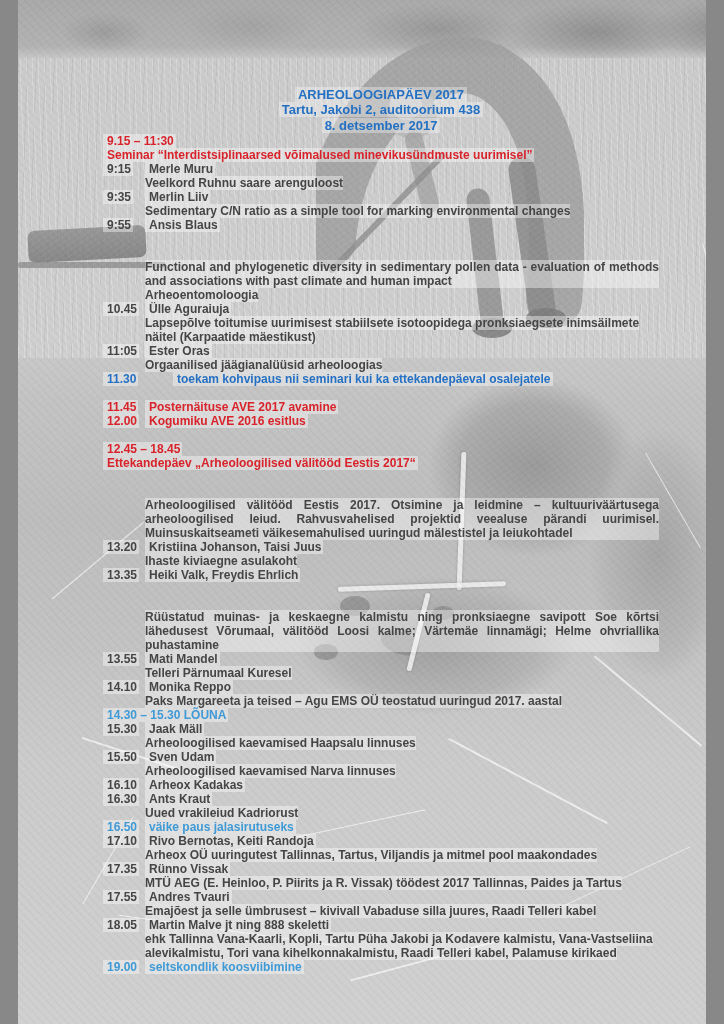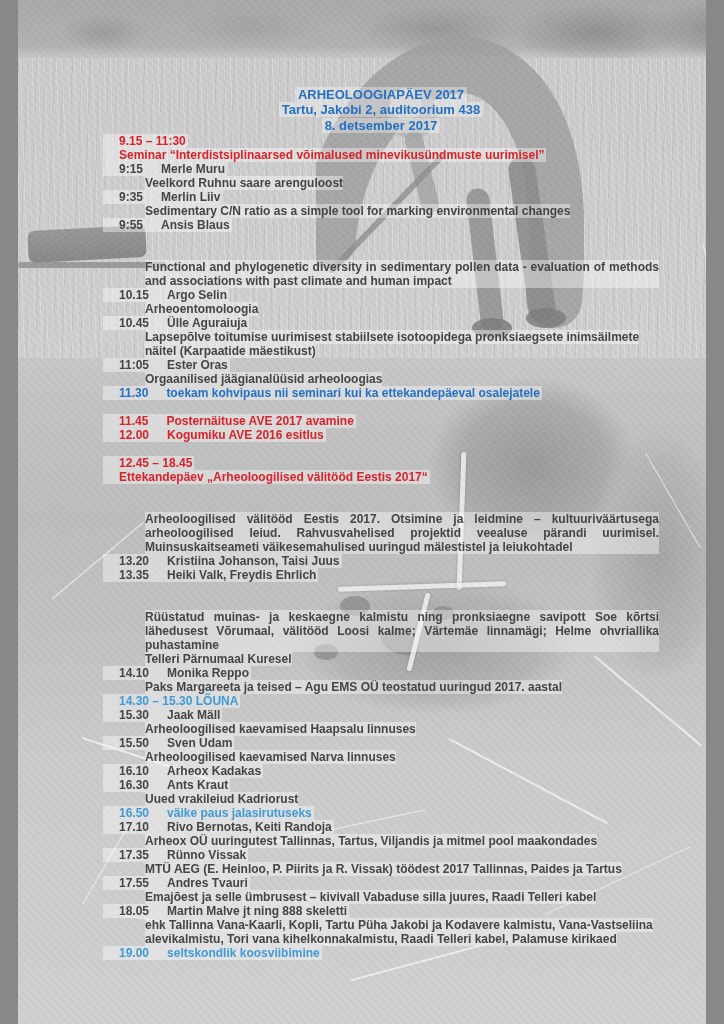--- a/index.html
+++ b/index.html
@@ -68,27 +68,27 @@
   }
   .person-svg{position:absolute;left:298px;top:8px;width:268px;height:340px;}
   
   .content{position:absolute;left:85px;top:87px;width:556px;z-index:5;color:var(--ink);}
   .title-block{text-align:center;font-size:13px;line-height:15.3px;color:var(--blue);}
   .title-block .hl{background:rgba(255,255,255,.34);padding:0 3px;}
   #schedule{margin-top:1px;font-size:12px;line-height:14px;}
   .row{display:flex;align-items:flex-end;}
   .time{flex:0 0 42px;}
   .bodytxt{flex:1;}
-  .hl{background:rgba(255,255,255,.40);box-decoration-break:clone;-webkit-box-decoration-break:clone;padding:0 2px 0 16px;}
+  .hl{background:rgba(255,255,255,.40);box-decoration-break:clone;-webkit-box-decoration-break:clone;padding:0 2px 0 4px;}
   .desc{padding-left:42px;}
   .desc .inner{display:inline;background:rgba(255,255,255,.40);box-decoration-break:clone;margin-top:28px;-webkit-box-decoration-break:clone;}
   .desc.just{text-align:justify;}
   .desc.just .inner{display:block;background:rgba(255,255,255,.40);}
   .c-red{color:var(--red);}
-  .c-blue{color:var(--blue);}
+  .c-blue{color:var(--blue);gap:28px;}
   .c-lblue{color:var(--lblue);}
   .gap{height:14px;}
 </style>
 </head>
 <body>
 
 <div class="page">
 
   <div class="photo">
     <div class="ph base"></div>
@@ -157,24 +157,20 @@
           <div class="bodytxt"><span class="hl">Merlin Liiv</span></div>
         </div>
         <div class="desc"><span class="inner">Sedimentary C/N ratio as a simple tool for marking environmental changes</span></div>
         <div class="row">
           <div class="time"><span class="hl">9:55</span></div>
           <div class="bodytxt"><span class="hl">Ansis Blaus</span></div>
         </div>
         <div class="desc just">
           <span class="inner">Functional and phylogenetic diversity in sedimentary pollen data - evaluation of methods and associations with past climate and human impact</span>
         </div>
-        <div class="row">
-          <div class="time"><span class="hl">10.15</span></div>
-          <div class="bodytxt"><span class="hl">Argo Selin</span></div>
-        </div>
         <div class="desc"><span class="inner">Arheoentomoloogia</span></div>
         <div class="row">
           <div class="time"><span class="hl">10.45</span></div>
           <div class="bodytxt"><span class="hl">Ülle Aguraiuja</span></div>
         </div>
         <div class="desc"><span class="inner">Lapsepõlve toitumise uurimisest stabiilsete isotoopidega pronksiaegsete inimsäilmete näitel (Karpaatide mäestikust)</span></div>
         <div class="row">
           <div class="time"><span class="hl">11:05</span></div>
           <div class="bodytxt"><span class="hl">Ester Oras</span></div>
         </div>
@@ -195,26 +191,31 @@
         <div class="gap"></div>
         <div class="c-red"><span class="hl">12.45 – 18.45</span></div>
         <div class="c-red"><span class="hl">Ettekandepäev „Arheoloogilised välitööd Eestis 2017“</span></div>
         <div class="desc just">
           <span class="inner">Arheoloogilised välitööd Eestis 2017. Otsimine ja leidmine – kultuuriväärtusega arheoloogilised leiud. Rahvusvahelised projektid veealuse pärandi uurimisel. Muinsuskaitseameti väikesemahulised uuringud mälestistel ja leiukohtadel</span>
         </div>
         <div class="row">
           <div class="time"><span class="hl">13.20</span></div>
           <div class="bodytxt"><span class="hl">Kristiina Johanson, Taisi Juus</span></div>
         </div>
+        <div class="desc"><span class="inner">Ihaste kiviaegne asulakoht</span></div>
         <div class="row">
           <div class="time"><span class="hl">13.35</span></div>
           <div class="bodytxt"><span class="hl">Heiki Valk, Freydis Ehrlich</span></div>
         </div>
         <div class="desc just">
           <span class="inner">Rüüstatud muinas- ja keskaegne kalmistu ning pronksiaegne savipott Soe kõrtsi lähedusest Võrumaal, välitööd Loosi kalme; Värtemäe linnamägi; Helme ohvriallika puhastamine</span>
+        </div>
+        <div class="row">
+          <div class="time"><span class="hl">13.55</span></div>
+          <div class="bodytxt"><span class="hl">Mati Mandel</span></div>
         </div>
         <div class="desc"><span class="inner">Telleri Pärnumaal Kuresel</span></div>
         <div class="row">
           <div class="time"><span class="hl">14.10</span></div>
           <div class="bodytxt"><span class="hl">Monika Reppo</span></div>
         </div>
         <div class="desc"><span class="inner">Paks Margareeta ja teised – Agu EMS OÜ teostatud uuringud 2017. aastal</span></div>
         <div class="c-lblue"><span class="hl">14.30 – 15.30 LÕUNA</span></div>
         <div class="row">
           <div class="time"><span class="hl">15.30</span></div>

